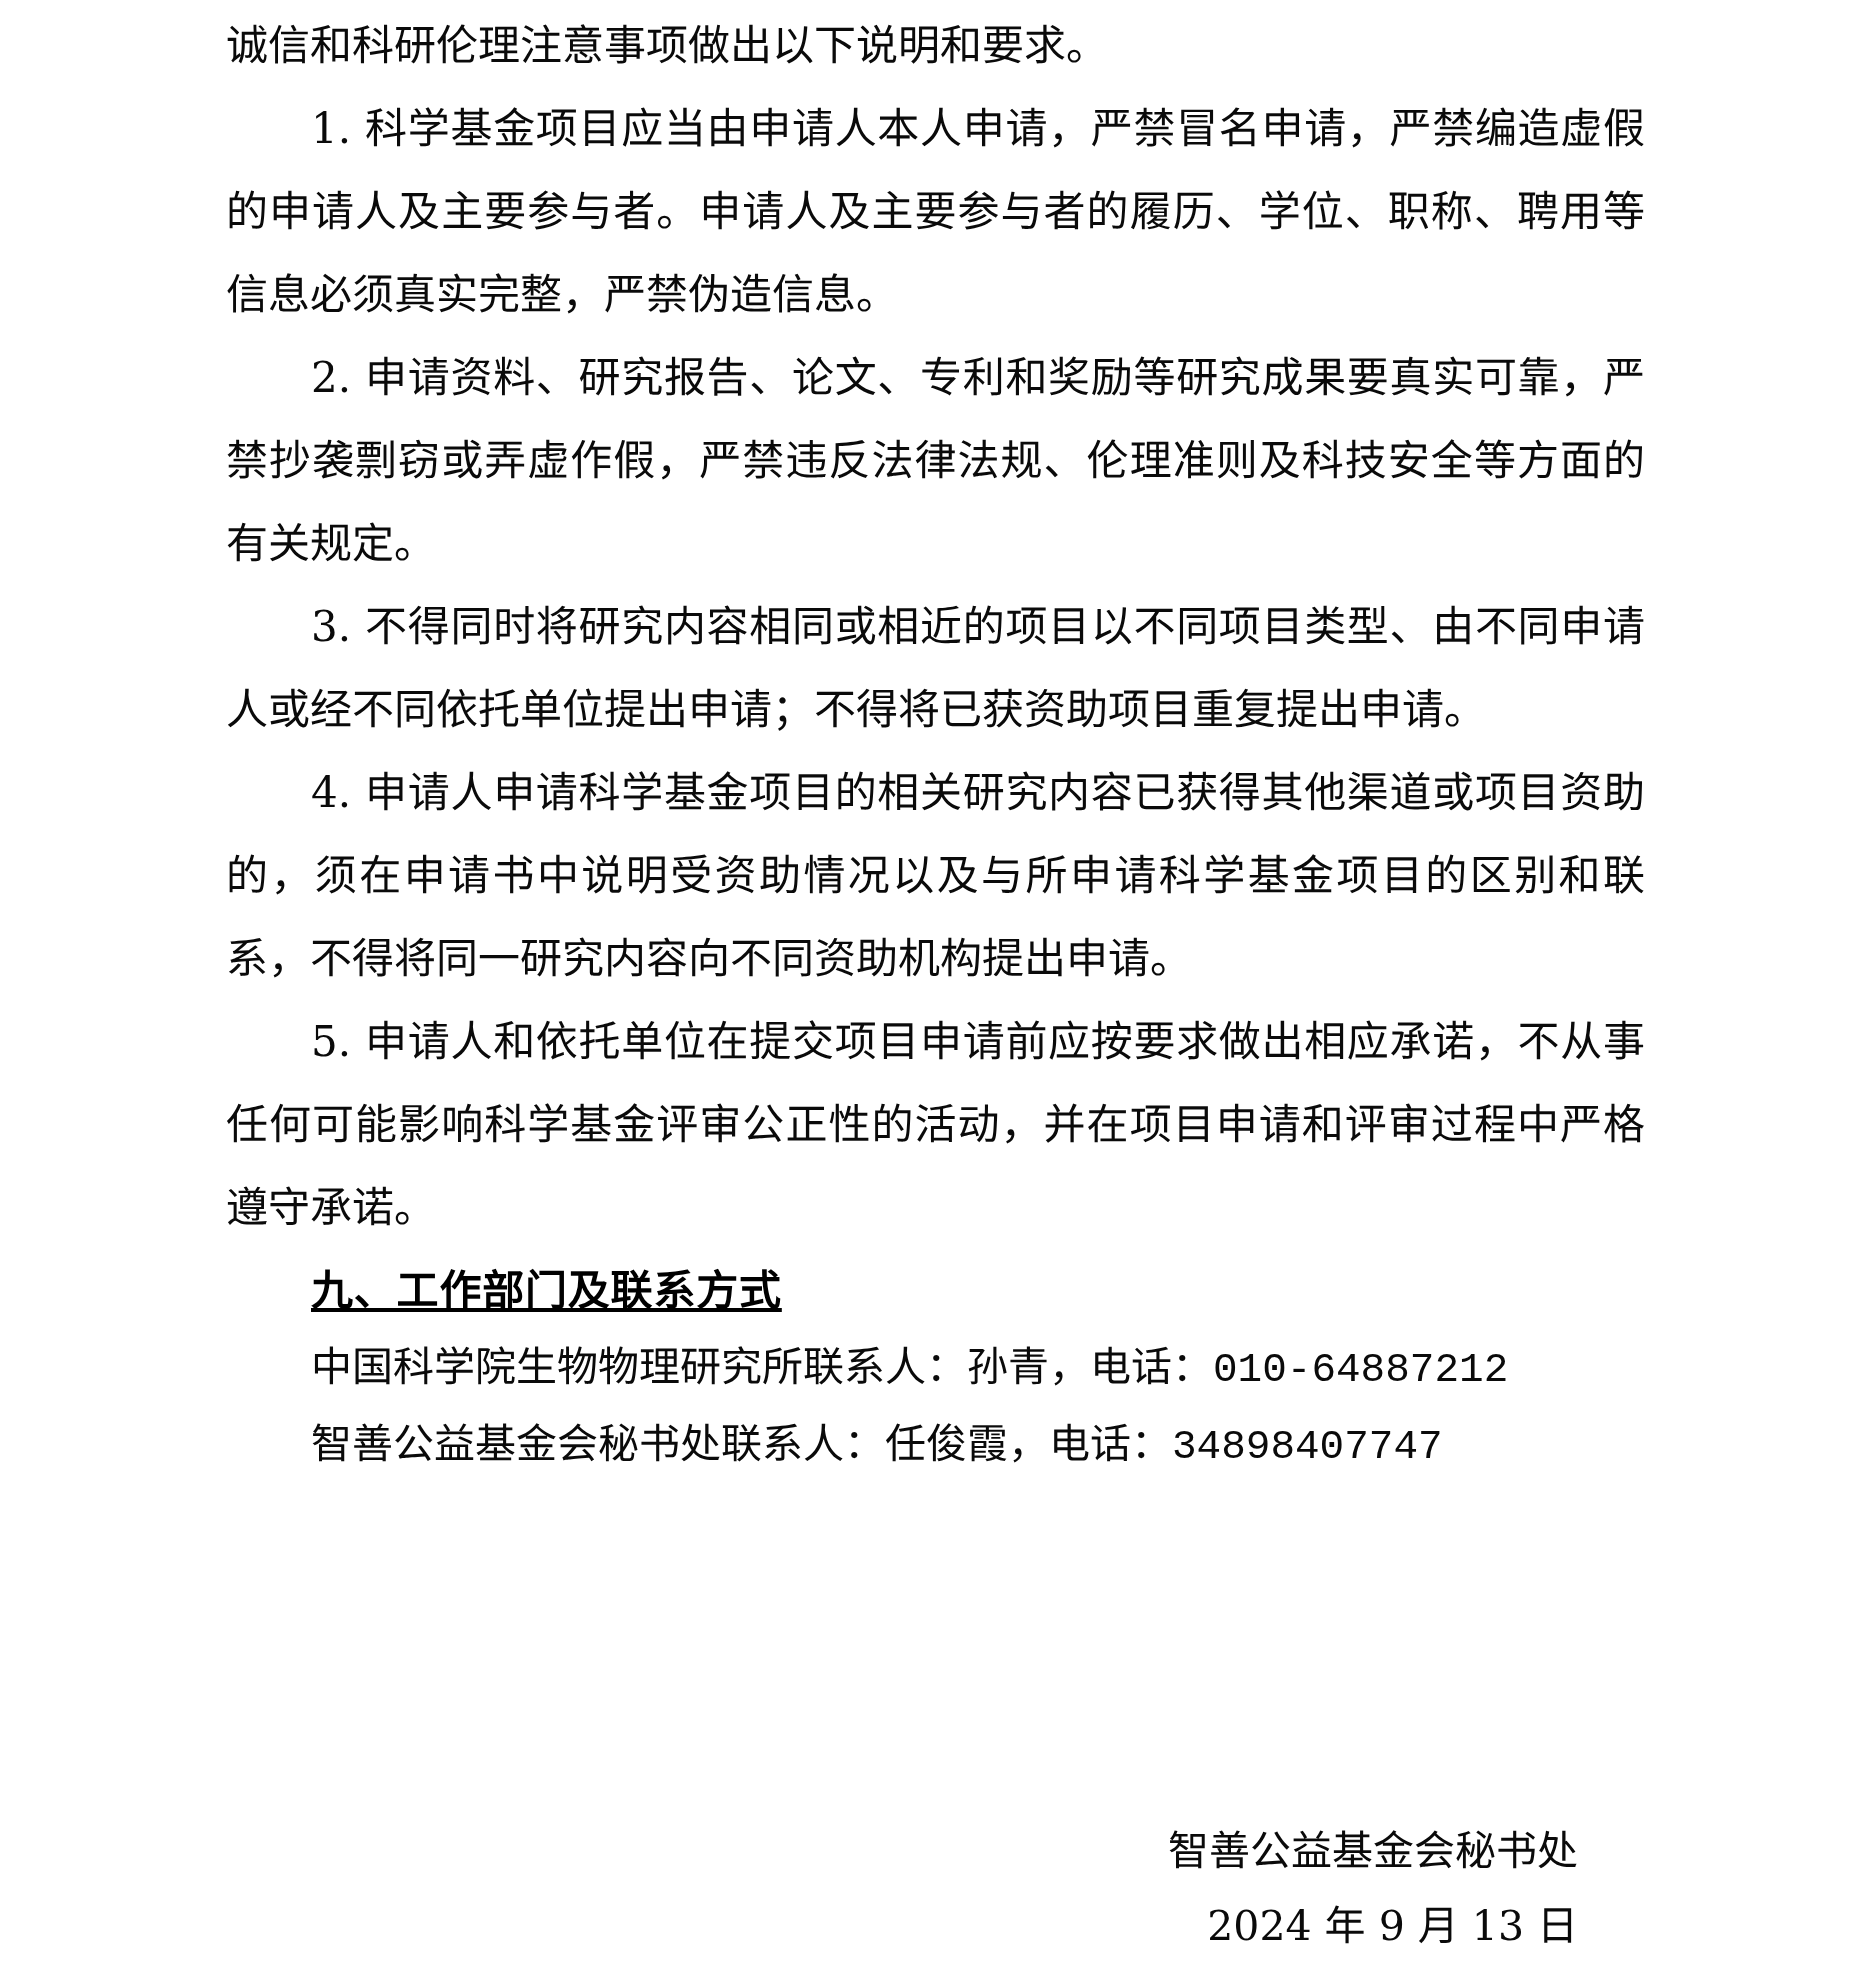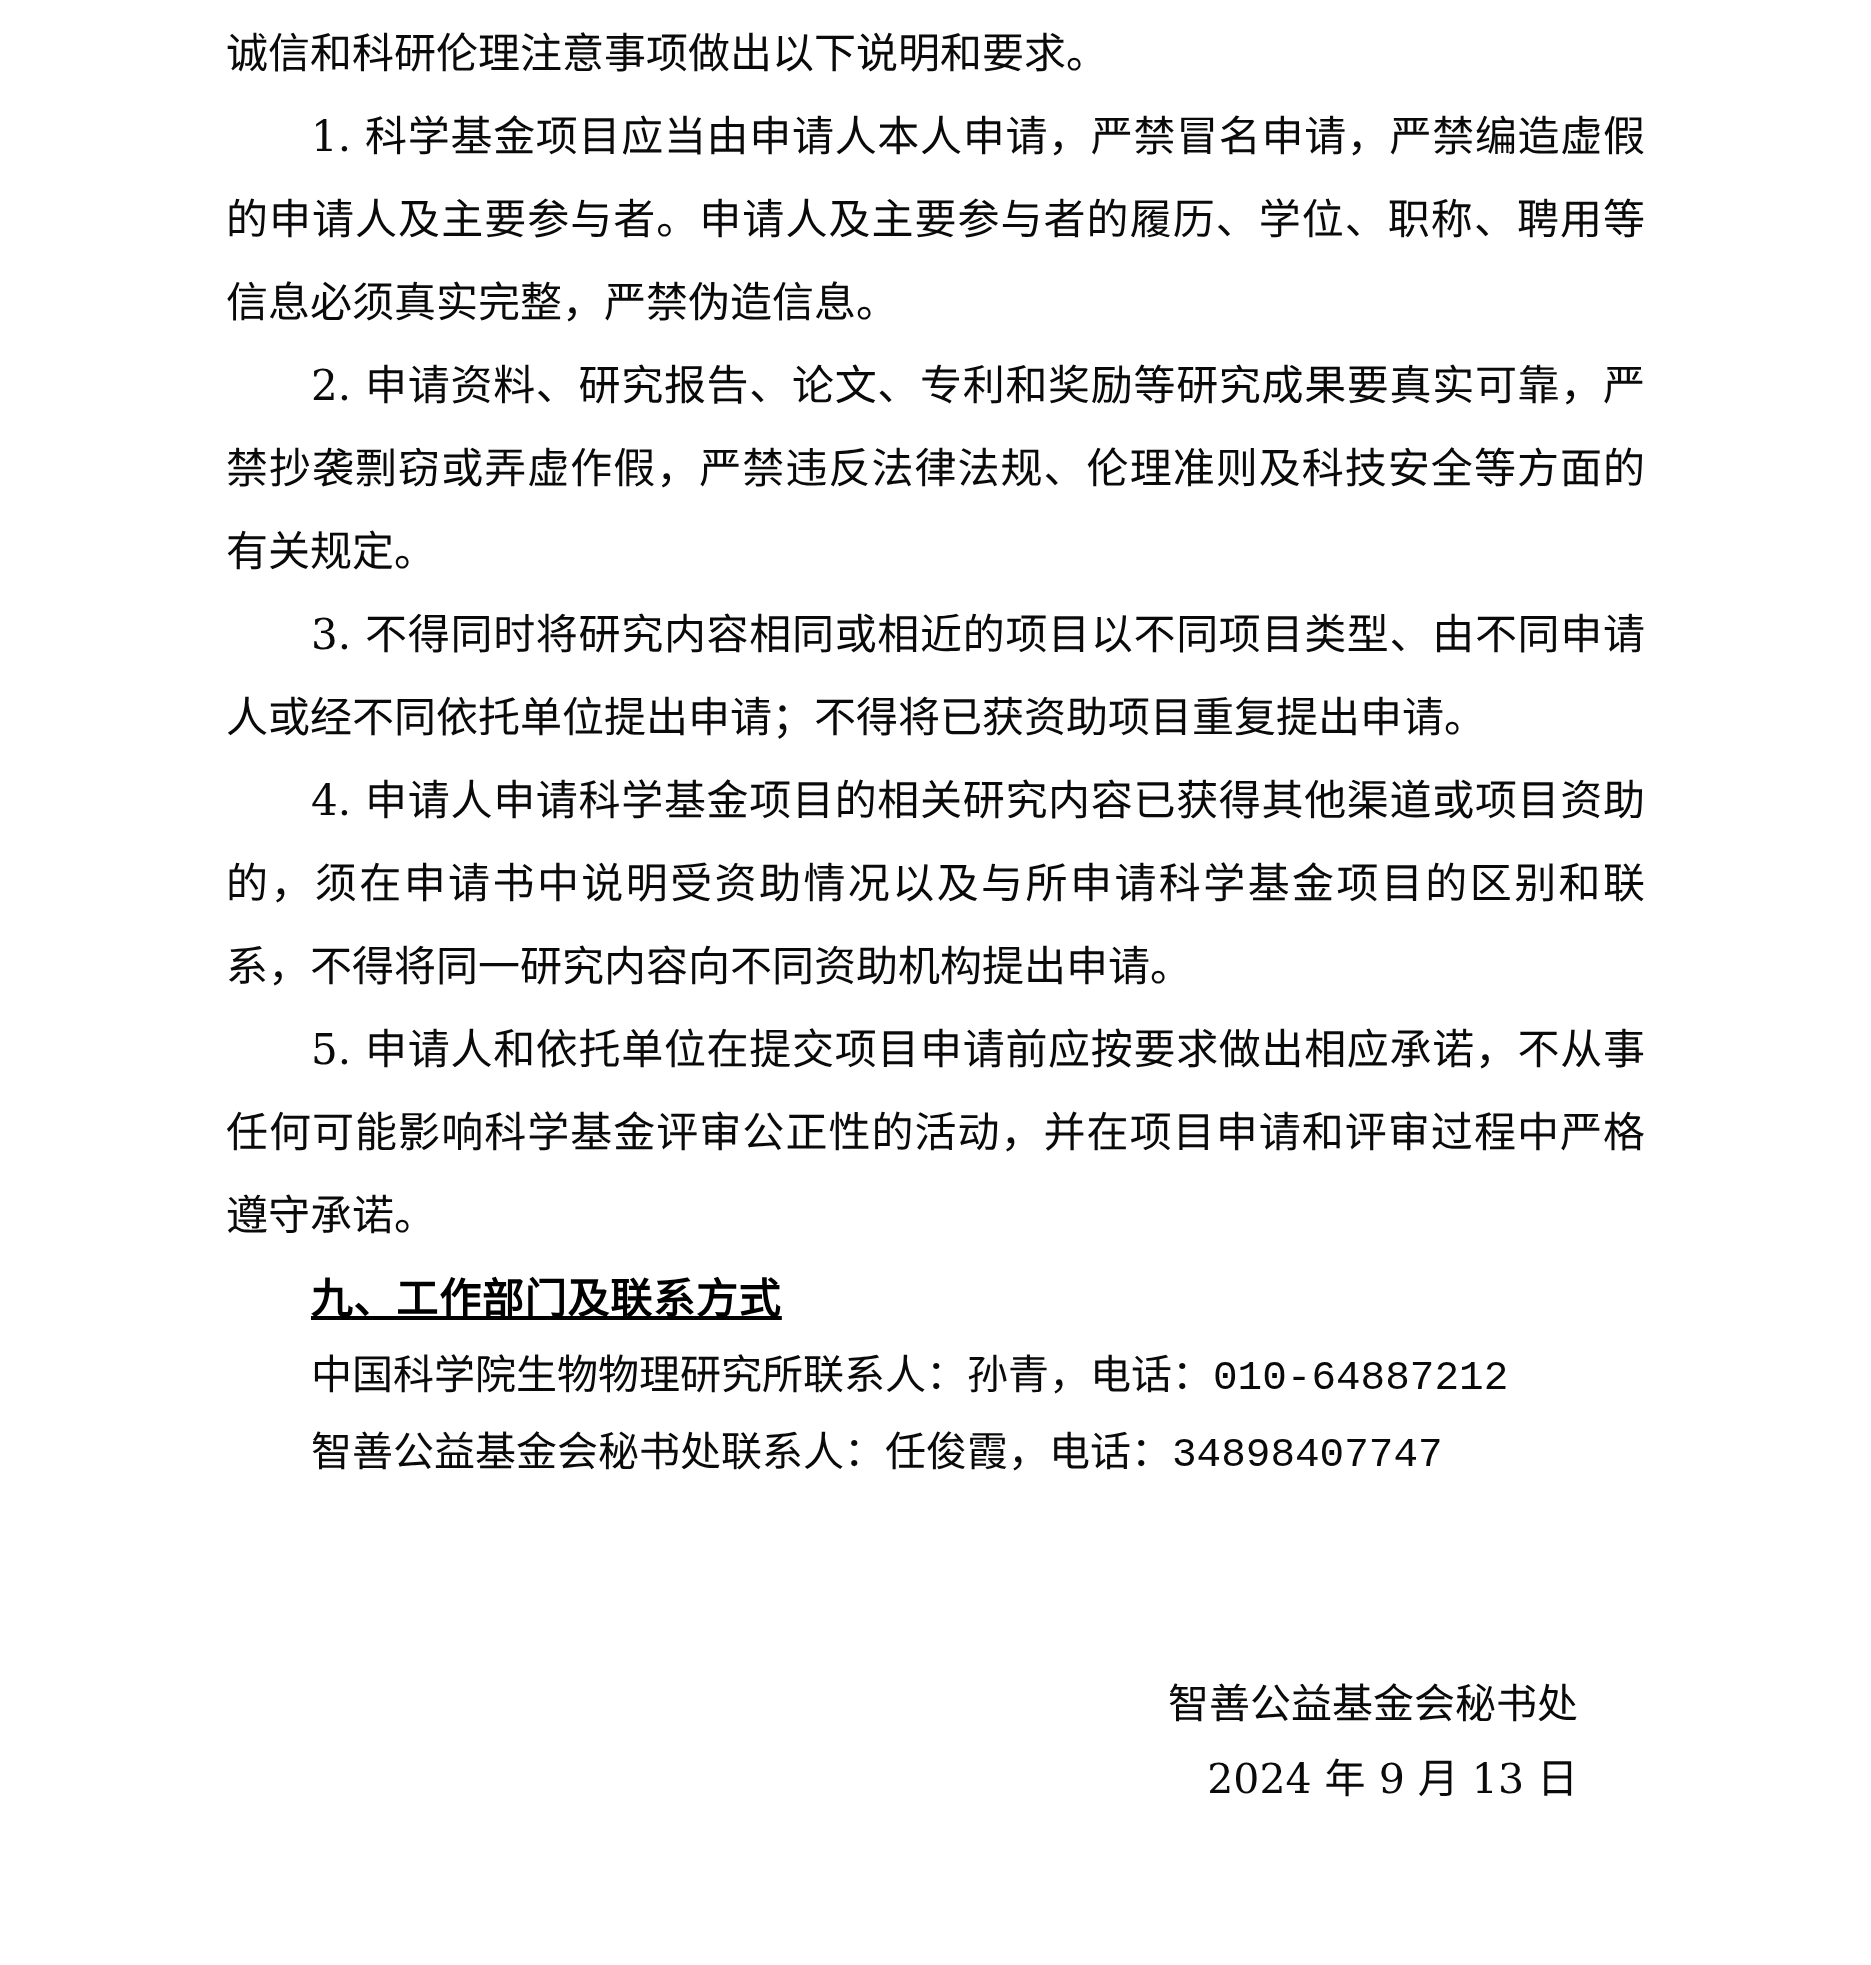--- a/index.html
+++ b/index.html
@@ -106,39 +106,39 @@
     font-family: "DejaVu Serif", "Liberation Serif", serif;
   }
 </style>
 </head>
 <body>
 
 <div class="page">
 
   <div class="content">
 
-    <p class="para cont" style="padding-top:12px;">诚信和科研伦理注意事项做出以下说明和要求。</p>
+    <p class="para cont" style="padding-top:4px;">诚信和科研伦理注意事项做出以下说明和要求。</p>
 
     <p class="para indent">1. 科学基金项目应当由申请人本人申请，严禁冒名申请，严禁编造虚假的申请人及主要参与者。申请人及主要参与者的履历、学位、职称、聘用等信息必须真实完整，严禁伪造信息。</p>
 
     <p class="para indent">2. 申请资料、研究报告、论文、专利和奖励等研究成果要真实可靠，严禁抄袭剽窃或弄虚作假，严禁违反法律法规、伦理准则及科技安全等方面的有关规定。</p>
 
     <p class="para indent">3. 不得同时将研究内容相同或相近的项目以不同项目类型、由不同申请人或经不同依托单位提出申请；不得将已获资助项目重复提出申请。</p>
 
     <p class="para indent">4. 申请人申请科学基金项目的相关研究内容已获得其他渠道或项目资助的，须在申请书中说明受资助情况以及与所申请科学基金项目的区别和联系，不得将同一研究内容向不同资助机构提出申请。</p>
 
     <p class="para indent">5. 申请人和依托单位在提交项目申请前应按要求做出相应承诺，不从事任何可能影响科学基金评审公正性的活动，并在项目申请和评审过程中严格遵守承诺。</p>
 
     <h2 class="section-heading">九、工作部门及联系方式</h2>
 
     <p class="contact-line">中国科学院生物物理研究所联系人：孙青，电话：010-64887212</p>
 
     <p class="contact-line">智善公益基金会秘书处联系人：任俊霞，电话：34898407747</p>
 
   </div>
 
-  <div class="signature" style="top:1667px;">
+  <div class="signature" style="top:1814px;">
     <p class="sig-org">智善公益基金会秘书处</p>
     <p class="sig-date">2024 年 9 月 13 日</p>
   </div>
 
 </div>
 
 
 </body></html>

